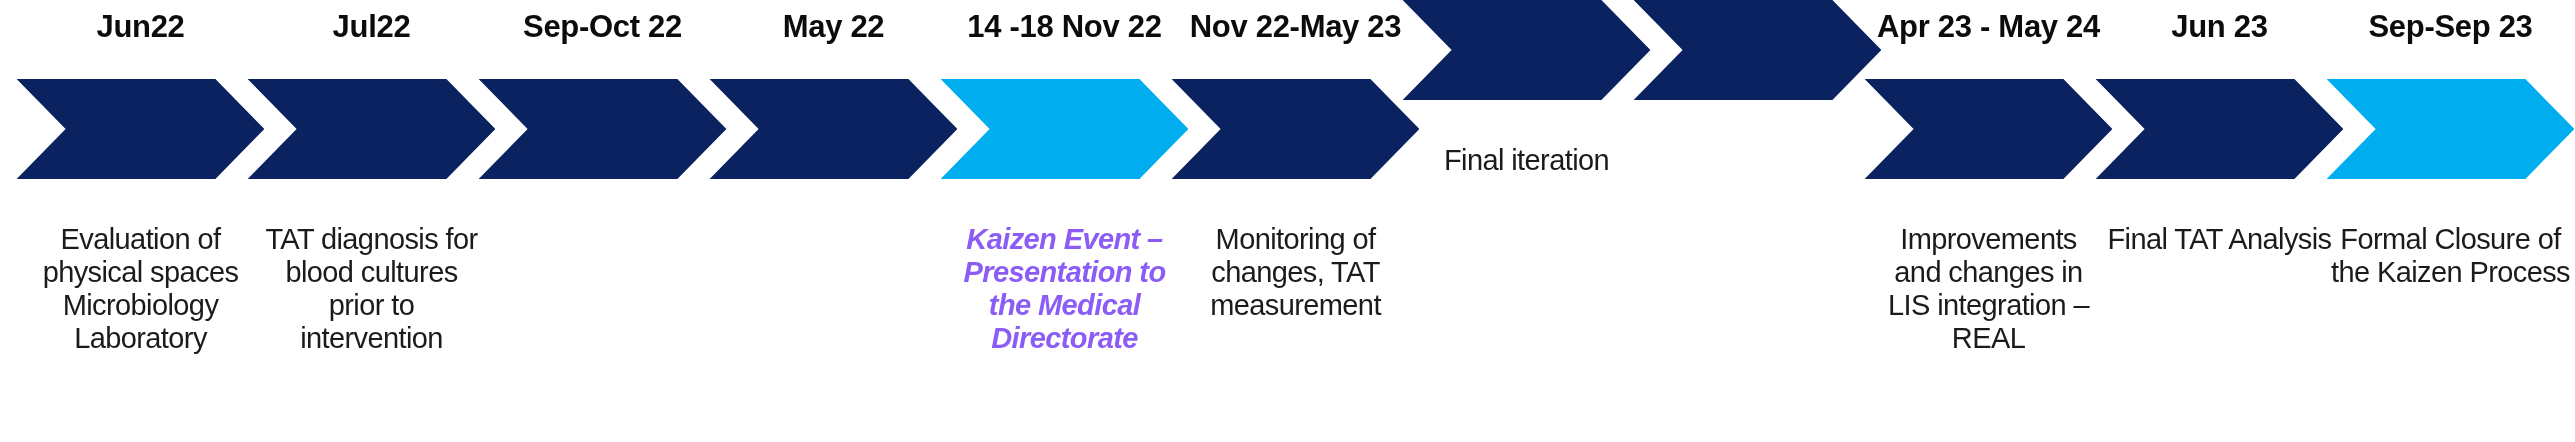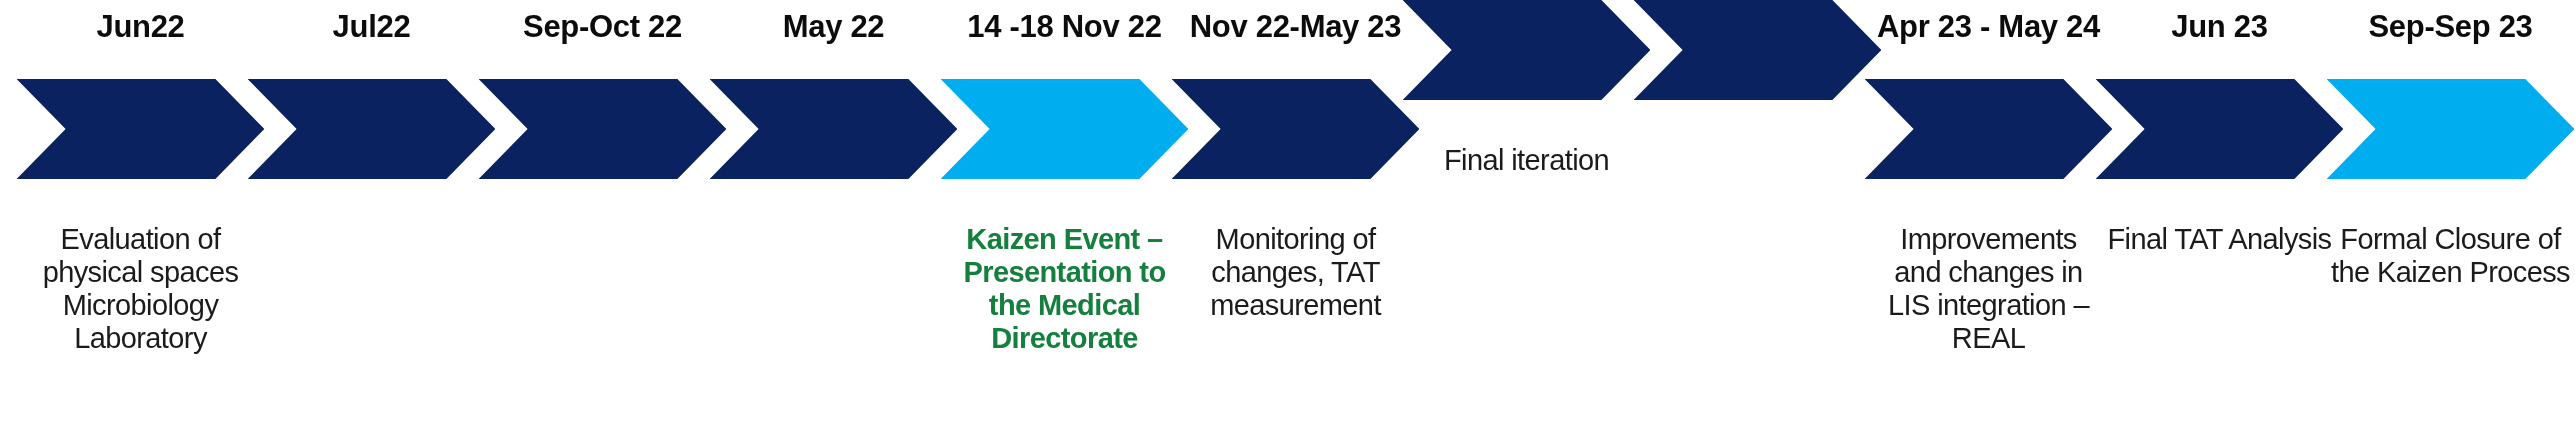--- a/index.html
+++ b/index.html
@@ -60,21 +60,22 @@
     width: calc(100% + 36px);
     font-size: 29px;
     line-height: 33px;
     letter-spacing: -0.6px;
     text-align: center;
     color: #1b1b1b;
     white-space: pre-line;
   }
   .desc.bold {
     font-weight: bold;
-    color: #15803d;
+    color: #8b5cf6;
+    font-style: italic;
   }
 </style>
 </head>
 <body>
 
 <div class="timeline">
   <div class="stage">
     <div class="date">Jun22</div>
     <div class="chev-band">
       <div class="chev" style="background-color: rgb(10, 34, 95);"></div>
@@ -83,20 +84,24 @@
 physical spaces
 Microbiology
 Laboratory</div>
   </div>
 
   <div class="stage">
     <div class="date">Jul22</div>
     <div class="chev-band">
       <div class="chev" style="background-color: rgb(10, 34, 95);"></div>
     </div>
+    <div class="desc">TAT diagnosis for
+blood cultures
+prior to
+intervention</div>
   </div>
 
   <div class="stage">
     <div class="date">Sep-Oct 22</div>
     <div class="chev-band">
       <div class="chev" style="background-color: rgb(10, 34, 95);"></div>
     </div>
   </div>
 
   <div class="stage">

